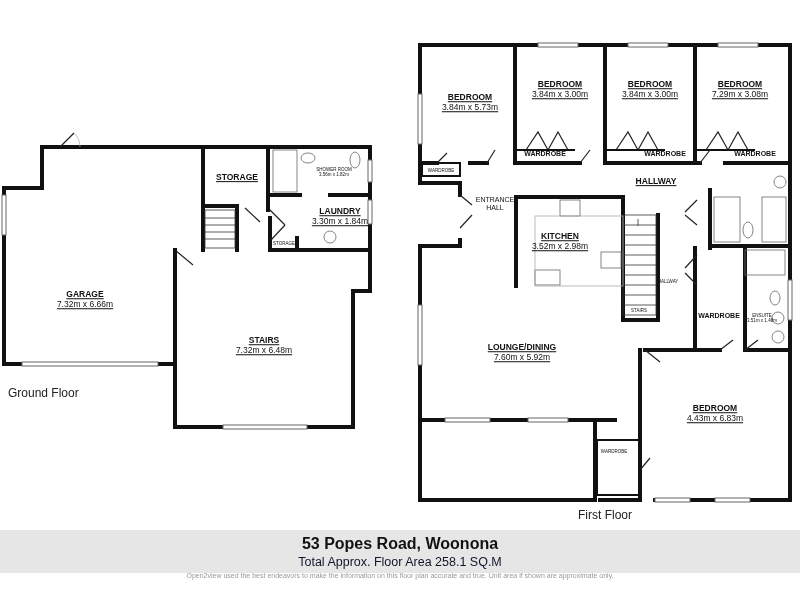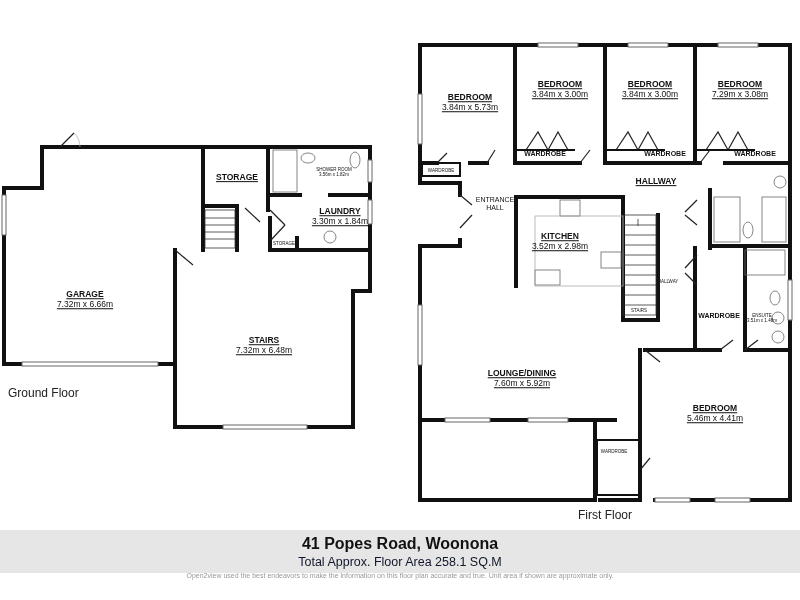--- a/index.html
+++ b/index.html
@@ -237,30 +237,30 @@
 <div class="lbl xs" style="left:668px;top:282px;">
   <span class="d">HALLWAY</span>
 </div>
 <div class="lbl sm" style="left:719px;top:316px;">
   <span class="n">WARDROBE</span>
 </div>
 <div class="lbl xs" style="left:762px;top:318px;">
   <span class="d">ENSUITE</span>
   <span class="d">3.51m x 1.48m</span>
 </div>
-<div class="lbl md" style="left:522px;top:353px;margin-top:26px;">
+<div class="lbl md" style="left:522px;top:353px;">
   <span class="n">LOUNGE/DINING</span>
   <span class="d">7.60m x 5.92m</span>
 </div>
 <div class="lbl md" style="left:715px;top:414px;">
   <span class="n">BEDROOM</span>
-  <span class="d">5.46m x 4.41m</span>
+  <span class="d">4.43m x 6.83m</span>
 </div>
 <div class="lbl xs" style="left:614px;top:452px;">
   <span class="d">WARDROBE</span>
 </div>
 <div class="floor-label" style="left:578px;top:508px;text-align:center;">First Floor</div>
 
 <div id="footer-band">
-  <div id="footer-title">41 Popes Road, Woonona</div>
+  <div id="footer-title">53 Popes Road, Woonona</div>
   <div id="footer-area">Total Approx. Floor Area 258.1 SQ.M</div>
 </div>
 <div id="disclaimer">Open2view used the best endeavors to make the information on this floor plan accurate and true. Unit area if shown are approximate only.</div>
 
 </body></html>

